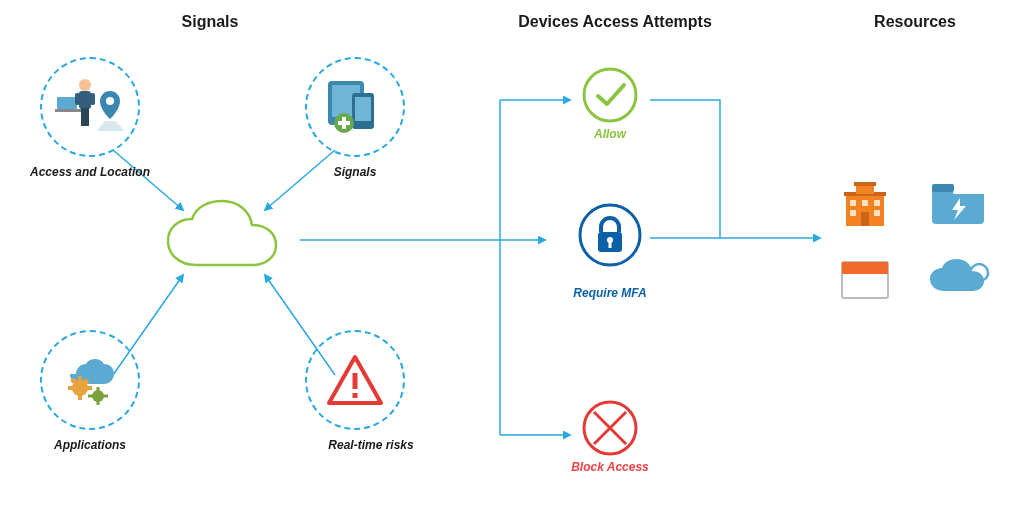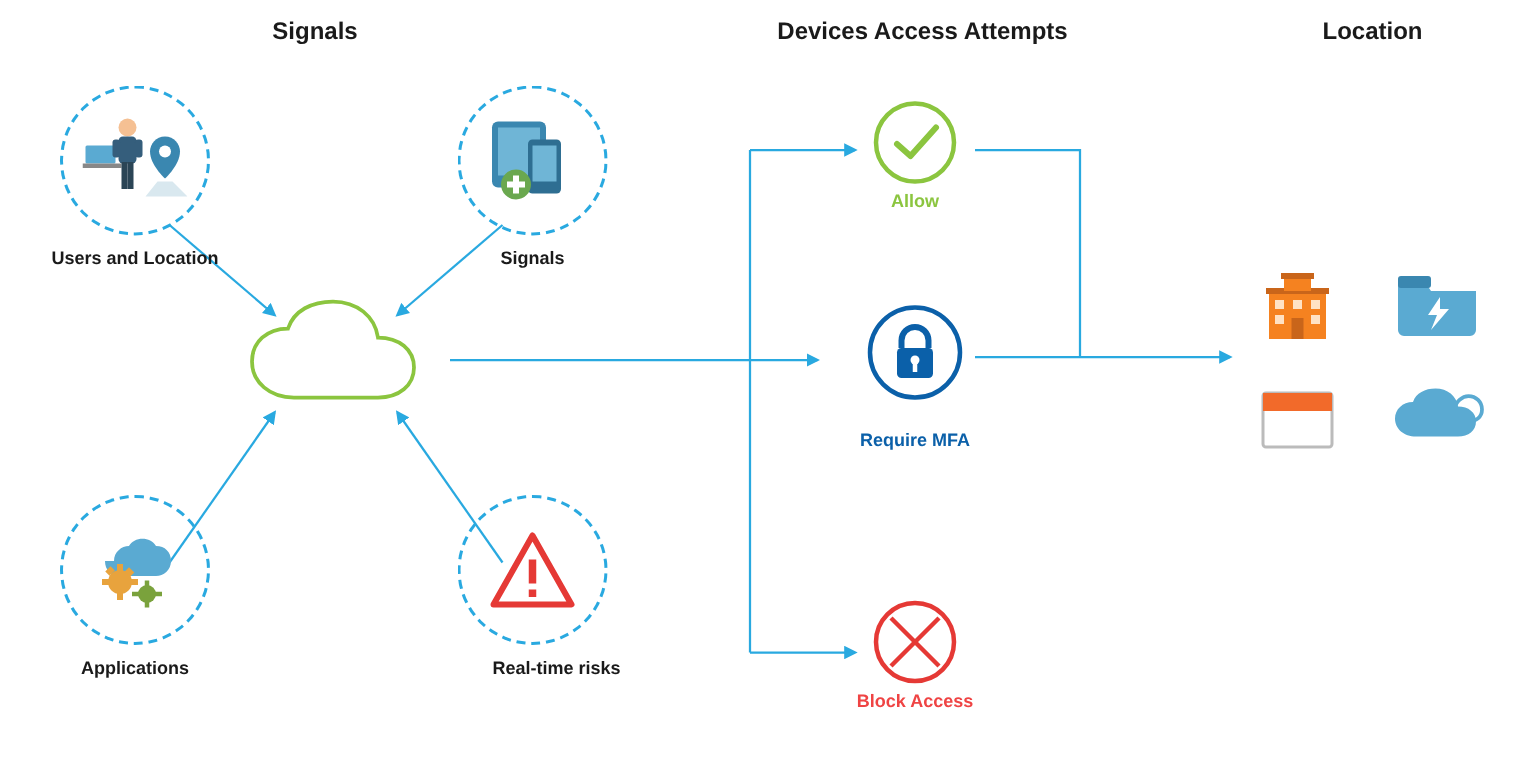--- a/index.html
+++ b/index.html
@@ -17,20 +17,21 @@
     font-weight: 700;
     color: #1a1a1a;
     text-align: center;
   }
   .node-label {
     font-size: 12px;
     font-weight: 600;
     color: #1a1a1a;
     text-align: center;
     white-space: nowrap;
+    font-style: italic;
   }
   .circle-dashed {
     border: 2px dashed #29a9e0;
     border-radius: 50%;
     box-sizing: border-box;
     display: flex;
     align-items: center;
     justify-content: center;
   }
   svg { display: block; }
@@ -60,21 +61,21 @@
 
   <polyline points="650,100 720,100 720,238" fill="none" stroke="#29a9e0" stroke-width="1.5"></polyline>
 
   <line x1="650" y1="238" x2="720" y2="238" stroke="#29a9e0" stroke-width="1.5"></line>
 
   <line x1="720" y1="238" x2="820" y2="238" stroke="#29a9e0" stroke-width="1.5" marker-end="url(#arrow)"></line>
 </svg>
 
 <div class="layer section-title" style="left:140px; top:13px; width:140px">Signals</div>
 <div class="layer section-title" style="left:505px; top:13px; width:220px">Devices Access Attempts</div>
-<div class="layer section-title" style="left:855px; top:13px; width:120px">Location</div>
+<div class="layer section-title" style="left:855px; top:13px; width:120px">Resources</div>
 
 <div class="layer circle-dashed" style="left:40px; top:57px; width:100px; height:100px">
   <span>
     <svg width="70" height="64" viewBox="0 0 70 64">
 
       <rect x="2" y="22" width="20" height="12" rx="1" fill="#5aaad2"></rect>
       <rect x="0" y="34" width="26" height="3" fill="#888"></rect>
 
       <circle cx="30" cy="10" r="6" fill="#f5c093"></circle>
       <rect x="24" y="16" width="12" height="18" rx="3" fill="#355e7c"></rect>
@@ -83,21 +84,21 @@
       <rect x="26" y="33" width="4" height="18" fill="#2b4556"></rect>
       <rect x="30" y="33" width="4" height="18" fill="#2b4556"></rect>
 
       <path d="M55 16c-6 0-10 5-10 10 0 9 10 18 10 18s10-9 10-18c0-5-4-10-10-10z" fill="#3a87b0"></path>
       <circle cx="55" cy="26" r="4" fill="#fff"></circle>
 
       <polygon points="42,56 70,56 60,46 50,46" fill="#d9e8ef"></polygon>
     </svg>
   </span>
 </div>
-<div class="layer node-label" style="left:25px; top:165px; width:130px">Users and Location</div>
+<div class="layer node-label" style="left:25px; top:165px; width:130px">Access and Location</div>
 
 <div class="layer circle-dashed" style="left:305px; top:57px; width:100px; height:100px">
   <span>
     <svg width="66" height="56" viewBox="0 0 66 56">
       <rect x="6" y="2" width="36" height="44" rx="4" fill="#3a87b0"></rect>
       <rect x="10" y="6" width="28" height="32" fill="#6fb5d6"></rect>
       <rect x="30" y="14" width="22" height="36" rx="3" fill="#2e6e92"></rect>
       <rect x="33" y="18" width="16" height="24" fill="#6fb5d6"></rect>
       <circle cx="22" cy="44" r="10" fill="#6aa84f"></circle>
       <rect x="20" y="38" width="4" height="12" fill="#fff"></rect>

